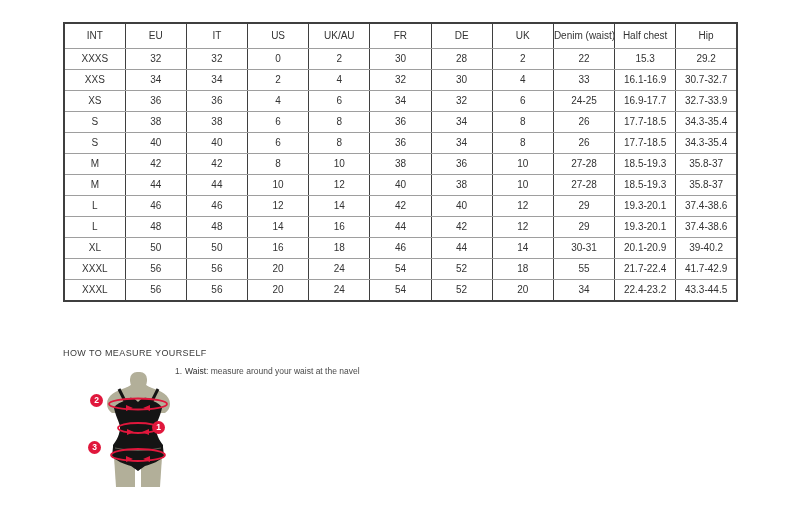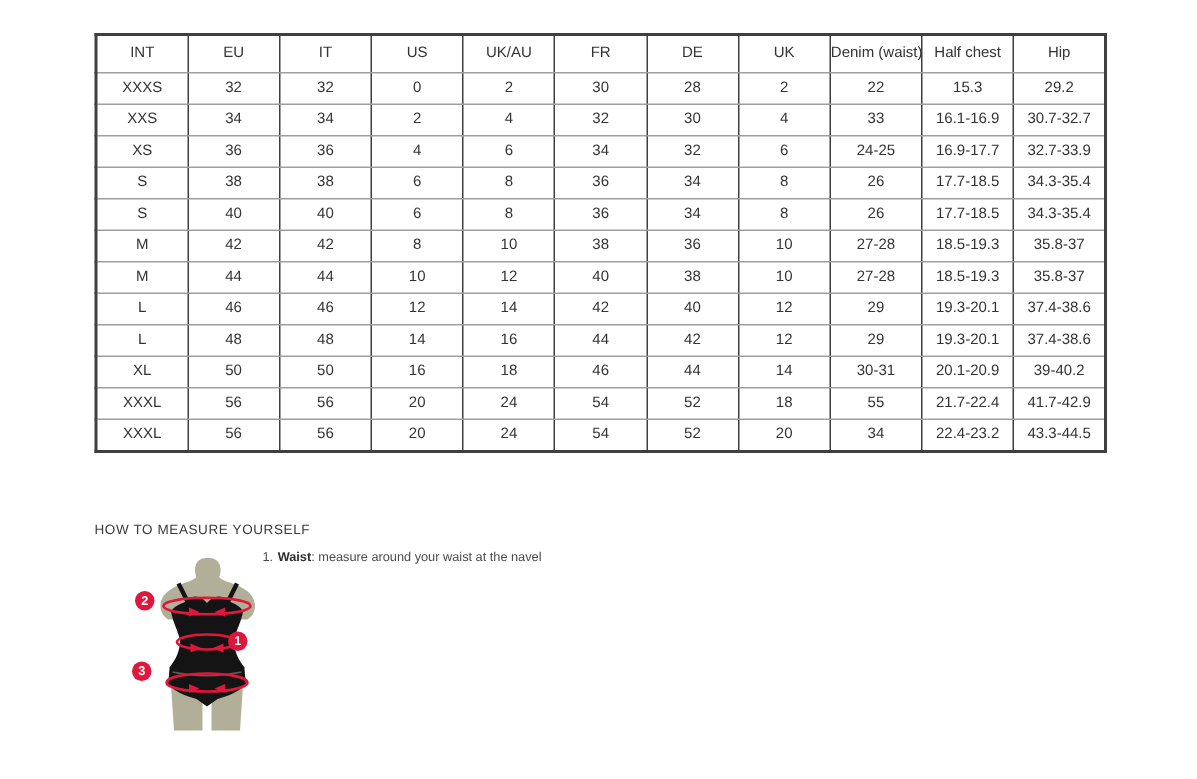--- a/index.html
+++ b/index.html
@@ -15,21 +15,21 @@
         padding:0;line-height:1;white-space:nowrap;overflow:hidden;}
   table.size-table th{height:24px;}
   table.size-table td{height:20px;}
 
   
   .how-title{position:absolute;left:63px;top:348px;font-size:9px;font-weight:400;
         letter-spacing:.4px;color:#3a3a3a;}
   .steps{position:absolute;left:175px;top:363px;width:480px;}
   .step{font-size:8.5px;line-height:17.5px;color:#4a4a4a;white-space:nowrap;}
   .step .num{margin-right:3px;}
-  .step b{color:#2e2e2e;font-weight:700;}
+  .step b{color:#2e2e2e;font-weight:400;}
 
   .figure{position:absolute;left:83px;top:371px;width:110px;height:118px;}
   .figure svg{position:absolute;left:0;top:0;}
   .marker{position:absolute;width:13px;height:13px;border-radius:50%;background:#e0173c;
         color:#ffffff;font-size:8.5px;font-weight:700;display:flex;align-items:center;
         justify-content:center;line-height:1;}
   .marker-2{left:7px;top:23px;}
   .marker-1{left:69px;top:50px;}
   .marker-3{left:5px;top:70px;}
 </style>

